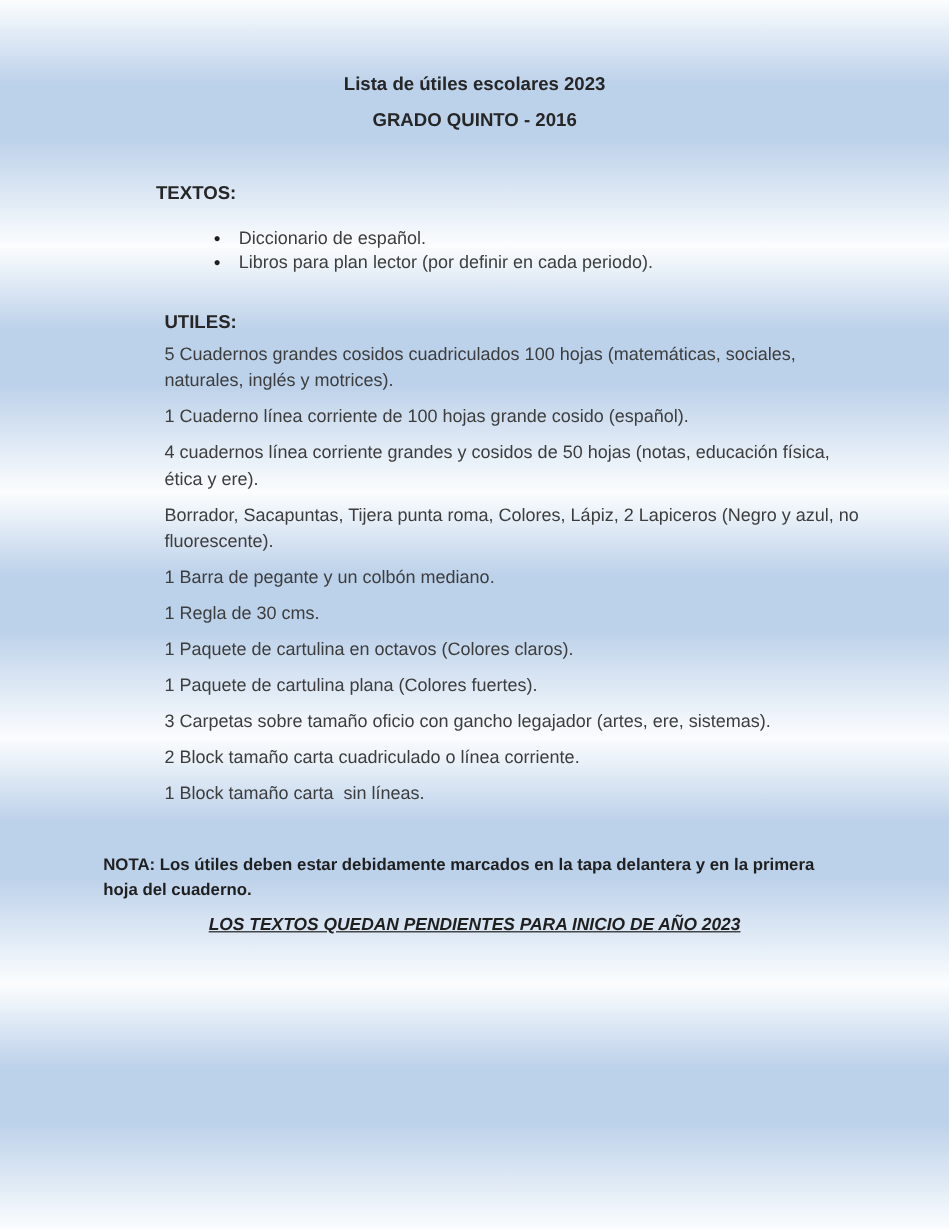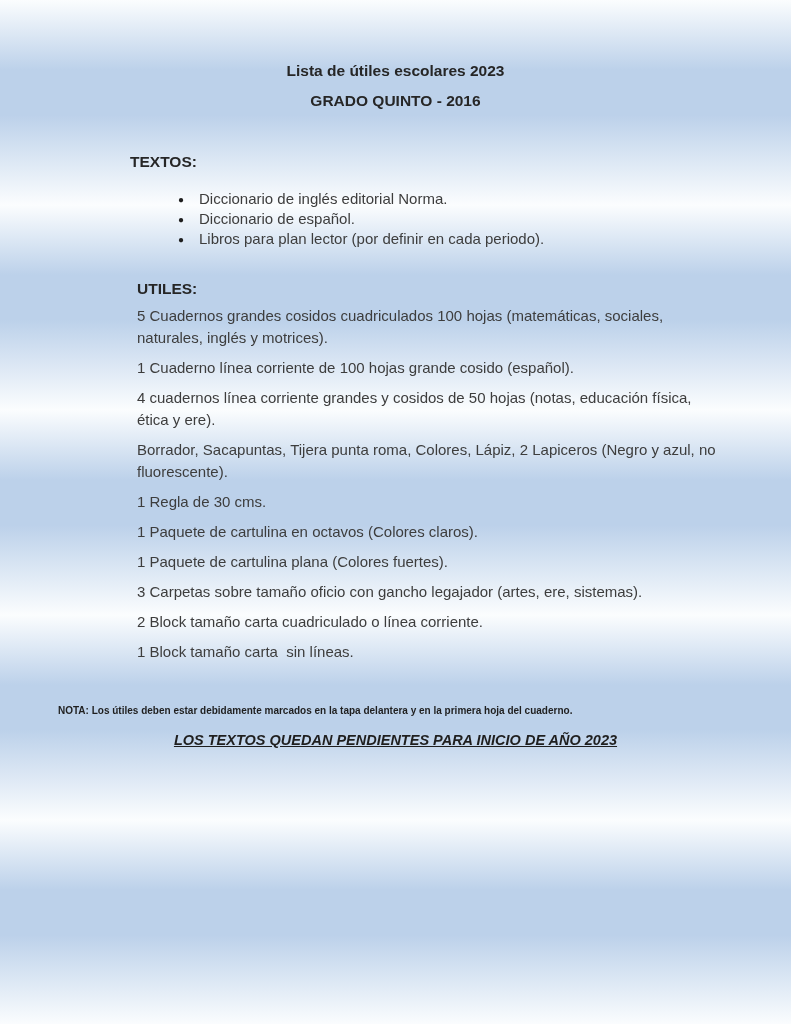--- a/index.html
+++ b/index.html
@@ -75,22 +75,22 @@
     margin-left:137px;
   }
   .utiles-body p{
     margin:0 0 8px 0;
     font-size:15px;
     line-height:22px;
     white-space:pre-wrap;
   }
   .note{
     width:600px;
-    margin:37px 0 0 58px;
-    font-size:10px;
+    margin:37px 0 0 86px;
+    font-size:14px;
     font-weight:bold;
     line-height:21px;
     color:var(--strong-text);
     white-space:pre-wrap;
   }
   .footer-line{
     margin:11px 0 0 0;
     text-align:center;
     font-size:14.5px;
     font-weight:bold;
@@ -105,33 +105,33 @@
 <div class="page">
 
   <header class="doc-header">
     <p>Lista de útiles escolares 2023</p>
     <p>GRADO QUINTO - 2016</p>
   </header>
 
   <section>
     <h2 class="section-heading textos-heading">TEXTOS:</h2>
     <ul class="textos-list">
-      <li><span class="bullet">●</span><span>Diccionario de inglés editorial Norma.</span></li>
       <li><span class="bullet">●</span><span>Diccionario de español.</span></li>
       <li><span class="bullet">●</span><span>Libros para plan lector (por definir en cada periodo).</span></li>
     </ul>
   </section>
 
   <section>
     <h2 class="section-heading utiles-heading">UTILES:</h2>
     <div class="utiles-body">
       <p>5 Cuadernos grandes cosidos cuadriculados 100 hojas (matemáticas, sociales, naturales, inglés y motrices).</p>
       <p>1 Cuaderno línea corriente de 100 hojas grande cosido (español).</p>
       <p>4 cuadernos línea corriente grandes y cosidos de 50 hojas (notas, educación física, ética y ere).</p>
       <p>Borrador, Sacapuntas, Tijera punta roma, Colores, Lápiz, 2 Lapiceros (Negro y azul, no fluorescente).</p>
+      <p>1 Barra de pegante y un colbón mediano.</p>
       <p>1 Regla de 30 cms.</p>
       <p>1 Paquete de cartulina en octavos (Colores claros).</p>
       <p>1 Paquete de cartulina plana (Colores fuertes).</p>
       <p>3 Carpetas sobre tamaño oficio con gancho legajador (artes, ere, sistemas).</p>
       <p>2 Block tamaño carta cuadriculado o línea corriente.</p>
       <p>1 Block tamaño carta  sin líneas.</p>
     </div>
   </section>
 
   <p class="note">NOTA: Los útiles deben estar debidamente marcados en la tapa delantera y en la primera hoja del cuaderno.</p>

